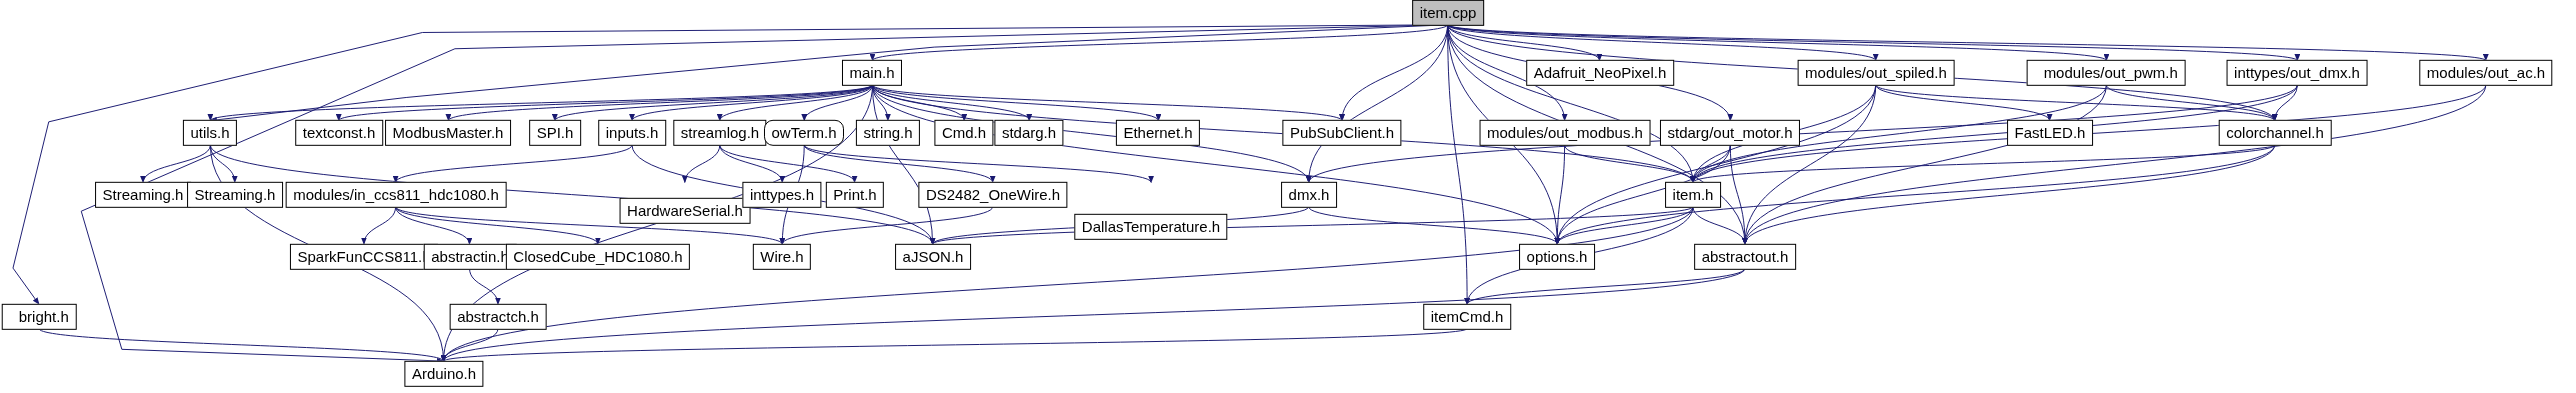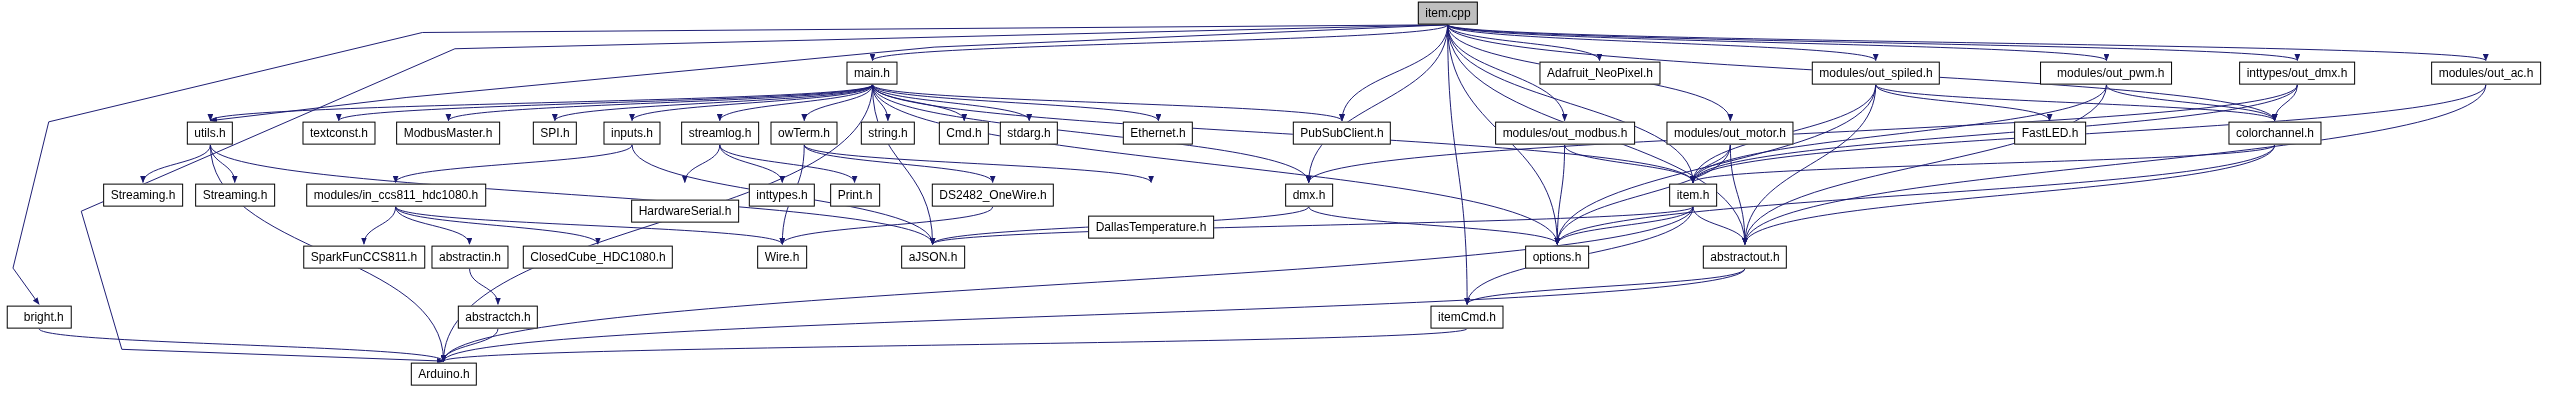--- a/index.html
+++ b/index.html
@@ -27,21 +27,21 @@
     fill: none;
     stroke: #191970;
     stroke-width: 1.2px;
   }
   .node {
     position: absolute;
     transform: translate(-50%, -50%);
     background: #ffffff;
     border: 0.8px solid #000000;
     color: #000000;
-    font-size: 12px;
+    font-size: 15px;
     line-height: 1.2;
     padding: 3.2px 6.5px;
     white-space: nowrap;
     z-index: 2;
     box-sizing: border-box;
     cursor: pointer;
   }
   .node.root {
     background: #bfbfbf;
     cursor: default;
@@ -151,28 +151,28 @@
     <div class="node" style="left: 1876px; top: 73px;">modules/out_spiled.h</div>
     <div class="node" style="left: 2106px; top: 73px; padding-left: 16px;">modules/out_pwm.h</div>
     <div class="node" style="left: 2297px; top: 73px;">inttypes/out_dmx.h</div>
     <div class="node" style="left: 2486px; top: 73px;">modules/out_ac.h</div>
     <div class="node" style="left: 210px; top: 133px;">utils.h</div>
     <div class="node" style="left: 339px; top: 133px;">textconst.h</div>
     <div class="node" style="left: 448px; top: 133px;">ModbusMaster.h</div>
     <div class="node" style="left: 555px; top: 133px;">SPI.h</div>
     <div class="node" style="left: 632px; top: 133px;">inputs.h</div>
     <div class="node" style="left: 720px; top: 133px;">streamlog.h</div>
-    <div class="node" style="left: 804px; top: 133px;">owTerm.h</div>
+    <div class="node" style="left: 804px; top: 133px; border-radius: 9px;">owTerm.h</div>
     <div class="node" style="left: 888px; top: 133px;">string.h</div>
     <div class="node" style="left: 964px; top: 133px;">Cmd.h</div>
     <div class="node" style="left: 1029px; top: 133px;">stdarg.h</div>
     <div class="node" style="left: 1158px; top: 133px;">Ethernet.h</div>
     <div class="node" style="left: 1342px; top: 133px;">PubSubClient.h</div>
     <div class="node" style="left: 1565px; top: 133px;">modules/out_modbus.h</div>
-    <div class="node" style="left: 1730px; top: 133px;">modules/out_motor.h</div>
+    <div class="node" style="left: 1730px; top: 133px;">stdarg/out_motor.h</div>
     <div class="node" style="left: 2050px; top: 133px;">FastLED.h</div>
     <div class="node" style="left: 2275px; top: 133px;">colorchannel.h</div>
     <div class="node" style="left: 143px; top: 195px;">Streaming.h</div>
     <div class="node" style="left: 235px; top: 195px;">Streaming.h</div>
     <div class="node" style="left: 396px; top: 195px;">modules/in_ccs811_hdc1080.h</div>
     <div class="node" style="left: 685px; top: 195px; margin-top: 16px;">HardwareSerial.h</div>
     <div class="node" style="left: 782px; top: 195px; text-align: right;">inttypes.h</div>
     <div class="node" style="left: 855px; top: 195px;">Print.h</div>
     <div class="node" style="left: 993px; top: 195px;">DS2482_OneWire.h</div>
     <div class="node" style="left: 1151px; top: 207px; margin-top: 20px;">DallasTemperature.h</div>

